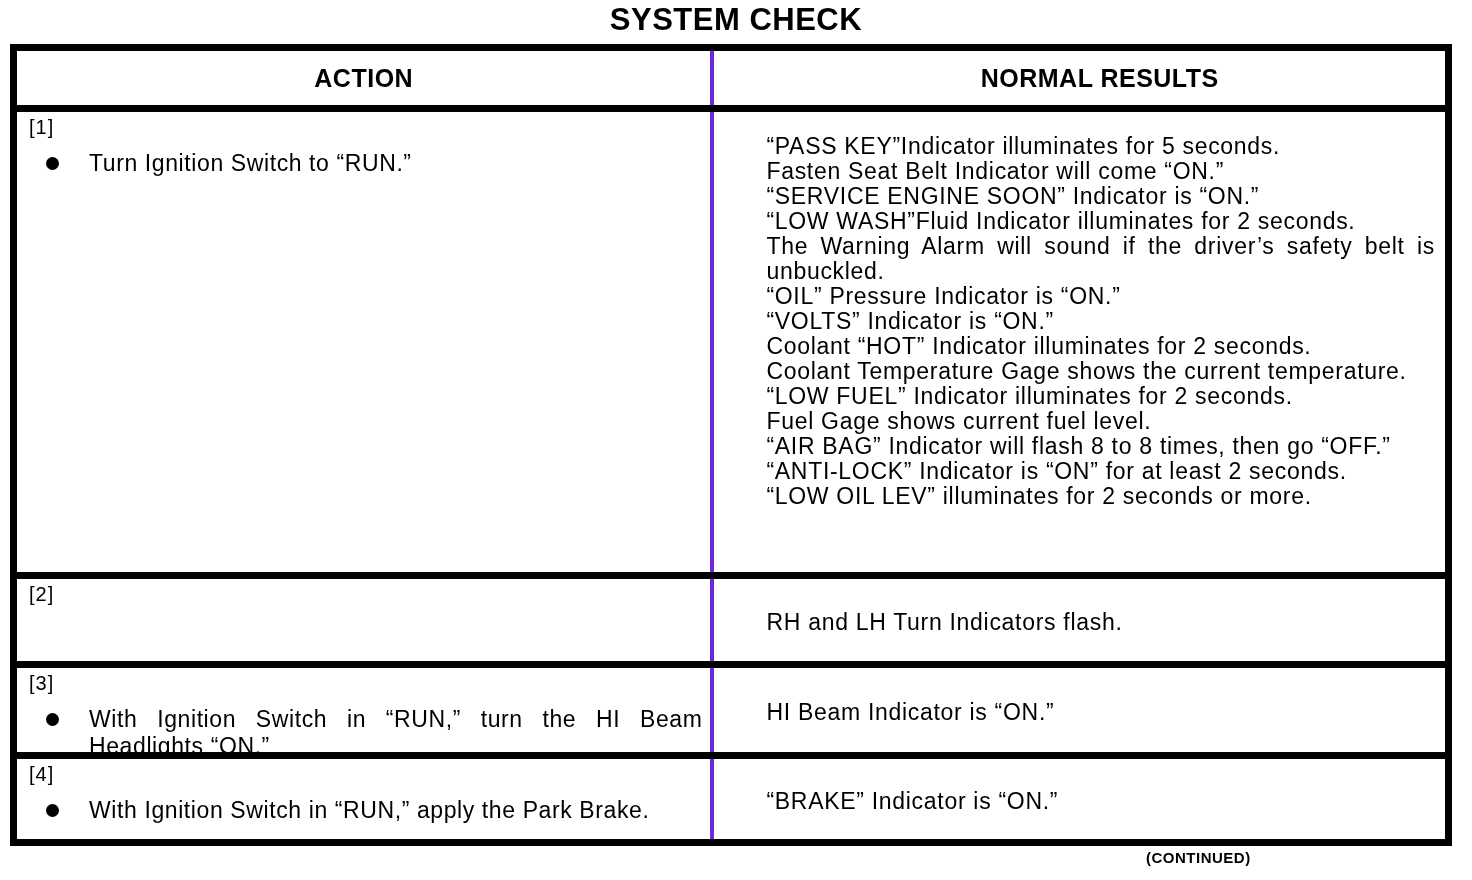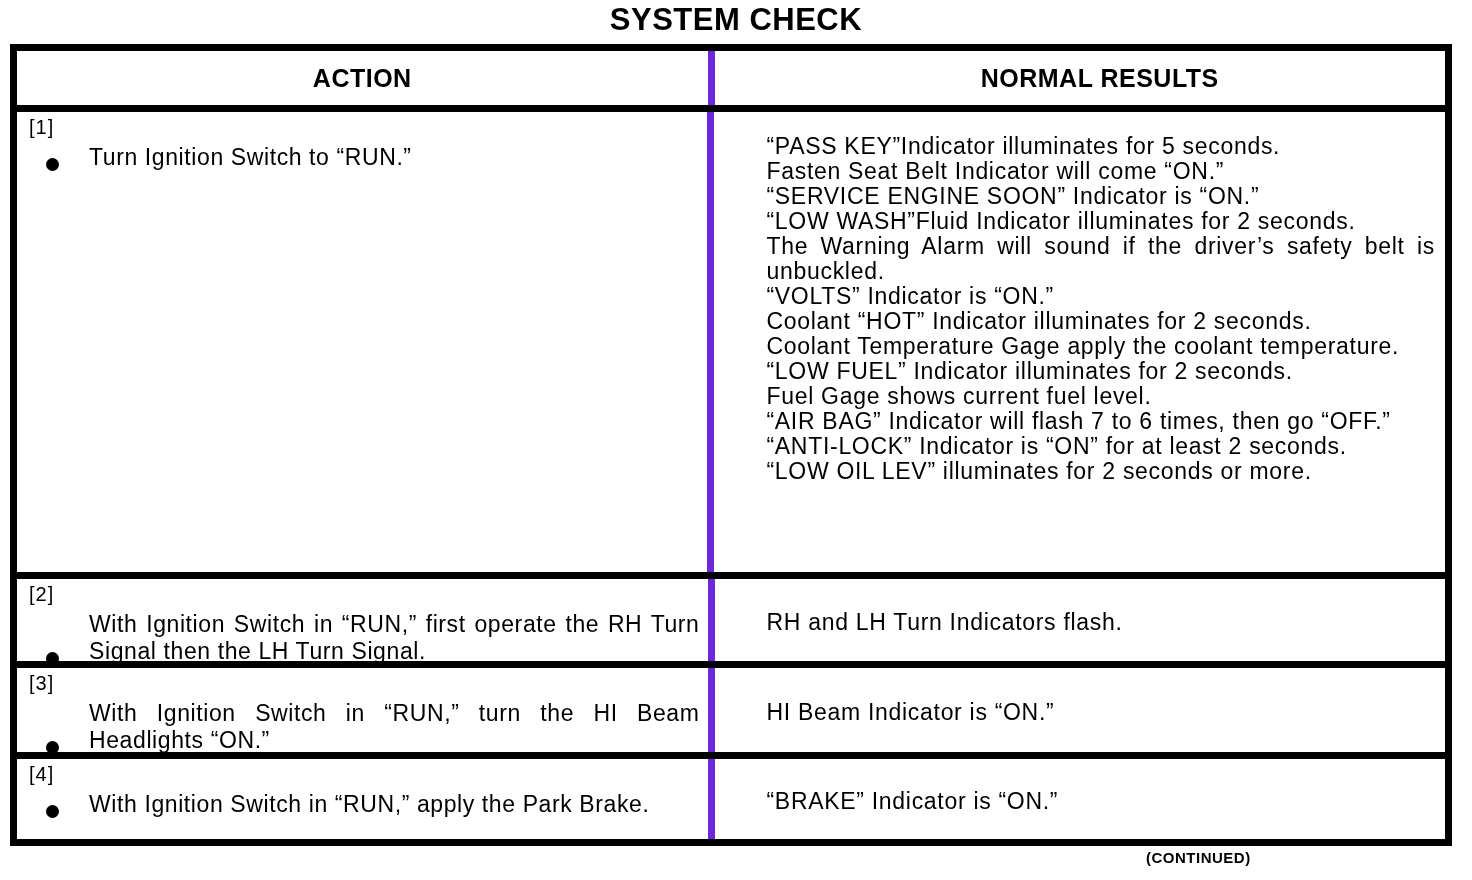--- a/index.html
+++ b/index.html
@@ -31,21 +31,21 @@
     left: 10px;
     top: 44px;
     width: 1442px;
     border: 7px solid #000000;
     background: #ffffff;
   }
   .trow { display: flex; width: 100%; overflow: hidden; }
   .trow.data { border-top: 7px solid #000000; }
   .cell-left {
     width: 717px;
-    border-right: 7px solid #6d28d9;
+    border-right: 4px solid #6d28d9;
     overflow: hidden;
   }
   .cell-right { width: 710px; overflow: hidden; margin-left: 40px; }
   .header-row { height: 54px; }
   .header-row .cell-left,
   .header-row .cell-right {
     display: flex;
     align-items: center;
     justify-content: center;
     font-size: 25px;
@@ -58,23 +58,23 @@
   .row-4 { height: 87px; }
 
   .action-cell { padding: 4px 8px 0 12px; }
   .rownum {
     font-size: 20px;
     line-height: 22px;
     letter-spacing: 1px;
   }
   .action-line {
     display: flex;
-    align-items: flex-end;
+    align-items: flex-start;
     padding-left: 17px;
-    margin-top: 6px;
+    margin-top: 12px;
   }
   .bullet {
     flex: 0 0 13px;
     width: 13px;
     height: 13px;
     border-radius: 50%;
     background: #000000;
     margin-top: 7px;
   }
   .action-text {
@@ -129,38 +129,35 @@
           <span class="bullet"></span>
           <div class="action-text">Turn Ignition Switch to “RUN.”</div>
         </div>
       </div>
       <div class="cell-right results-cell-tall">
         <div class="result-line">“PASS KEY”Indicator illuminates for 5 seconds.</div>
         <div class="result-line">Fasten Seat Belt Indicator will come “ON.”</div>
         <div class="result-line">“SERVICE ENGINE SOON” Indicator is “ON.”</div>
         <div class="result-line">“LOW WASH”Fluid Indicator illuminates for 2 seconds.</div>
         <div class="result-line">The Warning Alarm will sound if the driver’s safety belt is unbuckled.</div>
+        <div class="result-line">“OIL” Pressure Indicator is “ON.”</div>
         <div class="result-line">“VOLTS” Indicator is “ON.”</div>
         <div class="result-line">Coolant “HOT” Indicator illuminates for 2 seconds.</div>
-        <div class="result-line">Coolant Temperature Gage apply the coolant temperature.</div>
+        <div class="result-line">Coolant Temperature Gage shows the current temperature.</div>
         <div class="result-line">“LOW FUEL” Indicator illuminates for 2 seconds.</div>
         <div class="result-line">Fuel Gage shows current fuel level.</div>
-        <div class="result-line">“AIR BAG” Indicator will flash 7 to 6 times, then go “OFF.”</div>
+        <div class="result-line">“AIR BAG” Indicator will flash 8 to 8 times, then go “OFF.”</div>
         <div class="result-line">“ANTI-LOCK” Indicator is “ON” for at least 2 seconds.</div>
         <div class="result-line">“LOW OIL LEV” illuminates for 2 seconds or more.</div>
       </div>
     </div>
 
     <div class="trow data row-2">
       <div class="cell-left action-cell">
         <div class="rownum">[2]</div>
-        <div class="action-line">
-          <span class="bullet"></span>
-          <div class="action-text">With Ignition Switch in “RUN,” first operate the RH Turn Signal then the LH Turn Signal.</div>
-        </div>
       </div>
       <div class="cell-right results-cell-short">
         <div class="result-line">RH and LH Turn Indicators flash.</div>
       </div>
     </div>
 
     <div class="trow data row-3">
       <div class="cell-left action-cell">
         <div class="rownum">[3]</div>
         <div class="action-line">

